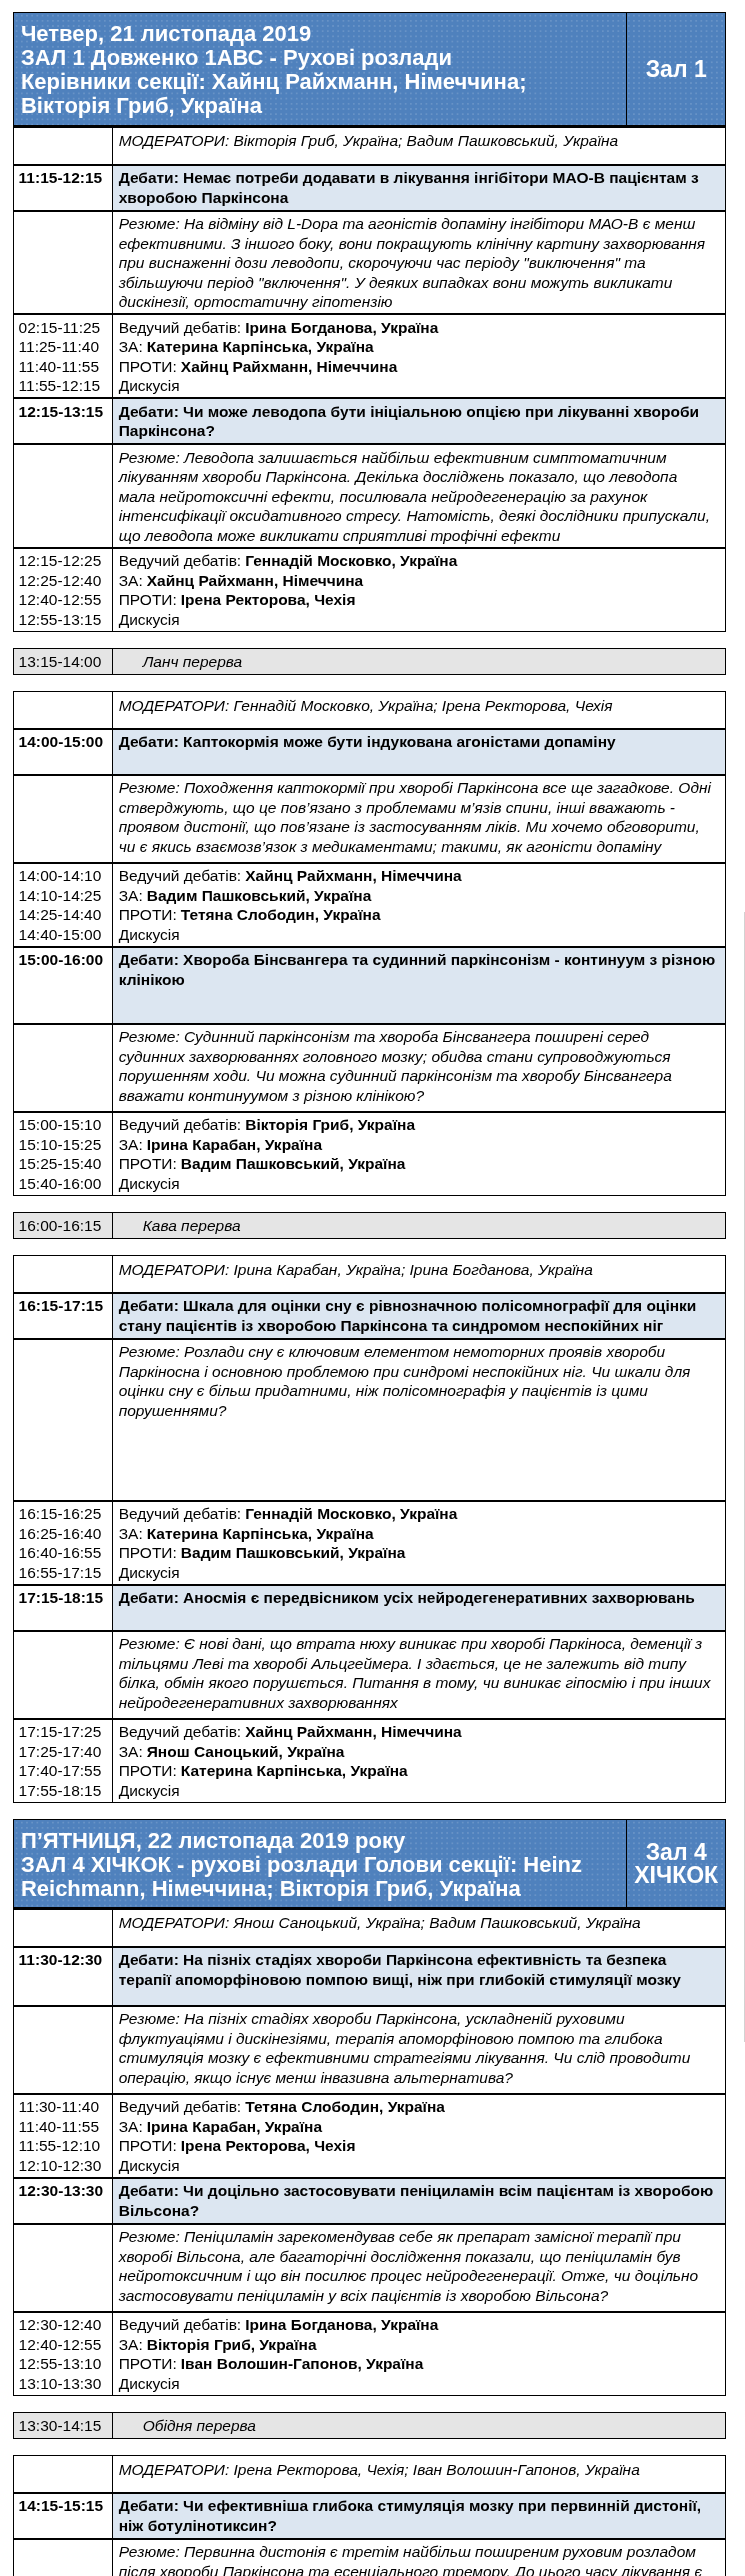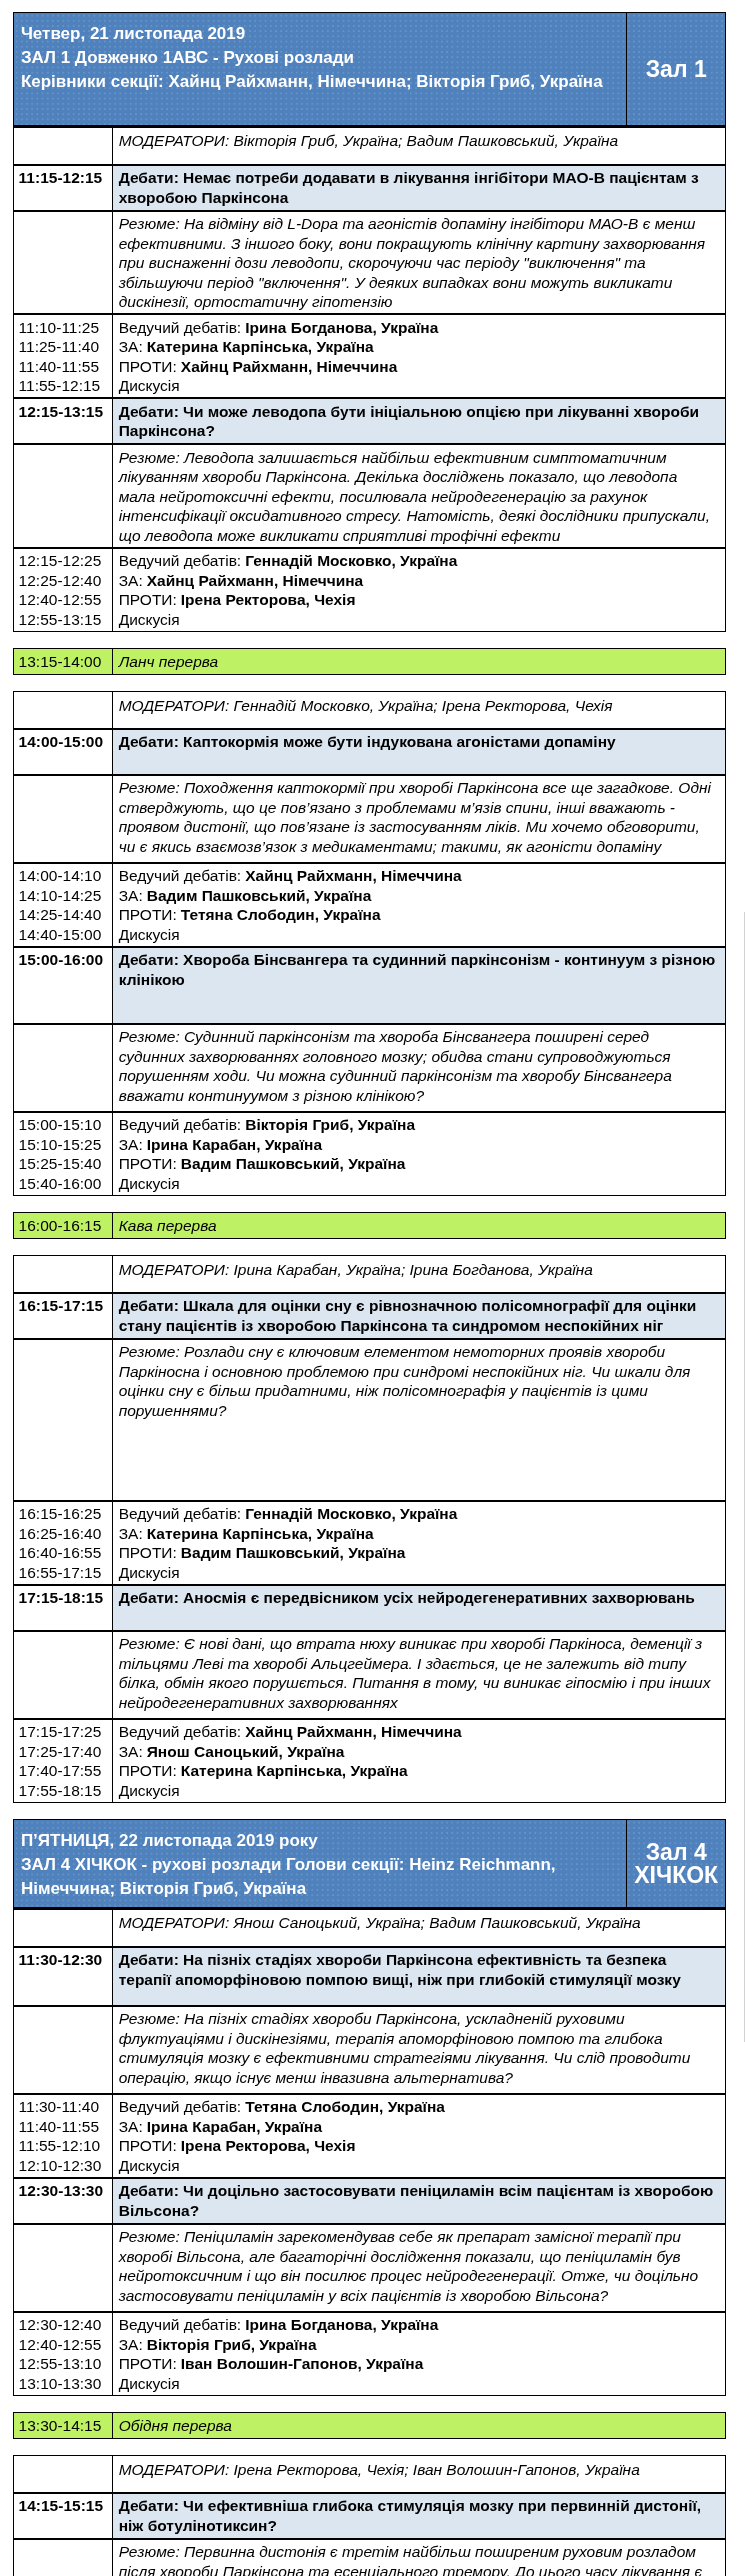--- a/index.html
+++ b/index.html
@@ -15,21 +15,21 @@
   .tbl{border:1.7px solid #000;margin-bottom:16px;background:#fff;}
   .row{display:flex;border-top:2.3px solid #000;}
   .row:first-child{border-top:none;}
   .cell{box-sizing:border-box;}
   .cell-time{flex:0 0 99px;border-right:1.7px solid #000;padding:2.3px 2.3px 1.7px 4.6px;line-height:19.5px;}
   .cell-main{flex:1;min-width:0;padding:2.3px 9.2px 1.7px 5.7px;line-height:19.5px;}
   
   .day-header{background:#4f81bd;color:#fff;font-weight:bold;display:flex;border-bottom:1.7px solid #000;
     background-image:radial-gradient(rgba(255,255,255,0.14) 0.7px, transparent 0.7px);
     background-size:5.2px 5.2px;}
-  .hdr-main{flex:1;min-width:0;padding:9.2px 11.5px 5.7px 6.9px;font-size:17px;line-height:24px;}
+  .hdr-main{flex:1;min-width:0;padding:9.2px 11.5px 5.7px 6.9px;font-size:22px;line-height:24px;}
   .hdr-hall{flex:0 0 93px;border-left:1.7px solid #000;display:flex;align-items:center;justify-content:center;
     text-align:center;font-size:23px;line-height:23px;padding:2.3px;}
   .hdr-thu{min-height:112px;}
   .hdr-fri{min-height:80px;}
   
   .mods .cell-main{font-style:italic;padding-top:3.4px;padding-bottom:13px;}
   
   .title-row .cell-main{background:#dce6f1;font-weight:bold;}
   .title-row .cell-time{font-weight:bold;}
   .mh-t{min-height:44px;}
@@ -38,21 +38,21 @@
   
   .summary{font-style:italic;}
   .mh-sum{min-height:86px;}
   .mh-clip{height:160px;overflow:hidden;}
   
   .sched .cell-time div{line-height:19.5px;}
   .sline{line-height:19.5px;}
   .sline .name{font-weight:bold;}
   .sline .name:not(:empty){margin-left:4px;}
   
-  .break-row{background:#bef264;}
+  .break-row{background:#e5e5e5;gap:24px;}
   .break-row .cell-main{font-style:italic;}
   .break-row .cell-time,.break-row .cell-main{padding-top:2.9px;padding-bottom:2.9px;}
   
   .edge-scroll{position:absolute;top:912px;right:0;width:2.3px;height:1130px;background:#d2d2d2;}
 </style>
 </head>
 <body>
 
 <div class="doc">
 
@@ -74,21 +74,21 @@
     <div class="row title-row">
       <div class="cell cell-time mh-t">11:15-12:15</div>
       <div class="cell cell-main">Дебати: Немає потреби додавати в лікування інгібітори МАО-В пацієнтам з хворобою Паркінсона</div>
     </div>
     <div class="row">
       <div class="cell cell-time"></div>
       <div class="cell cell-main summary mh-sum">Резюме:  На  відміну від L-Dopa та агоністів допаміну інгібітори МАО-В є менш ефективними. З іншого боку, вони покращують клінічну картину захворювання при виснаженні дози леводопи, скорочуючи час  періоду "виключення" та збільшуючи період "включення".  У деяких випадках вони можуть викликати дискінезії, ортостатичну гіпотензію</div>
     </div>
     <div class="row sched">
       <div class="cell cell-time">
-        <div>11:10-11:25</div>
+        <div>02:15-11:25</div>
         <div>11:25-11:40</div>
         <div>11:40-11:55</div>
         <div>11:55-12:15</div>
       </div>
       <div class="cell cell-main">
         <div class="sline"><span>Ведучий дебатів:</span><span class="name">Ірина Богданова, Україна</span></div>
         <div class="sline"><span>ЗА:</span><span class="name">Катерина Карпінська, Україна</span></div>
         <div class="sline"><span>ПРОТИ:</span><span class="name">Хайнц Райхманн, Німеччина</span></div>
         <div class="sline"><span>Дискусія</span><span class="name"></span></div>
       </div>

